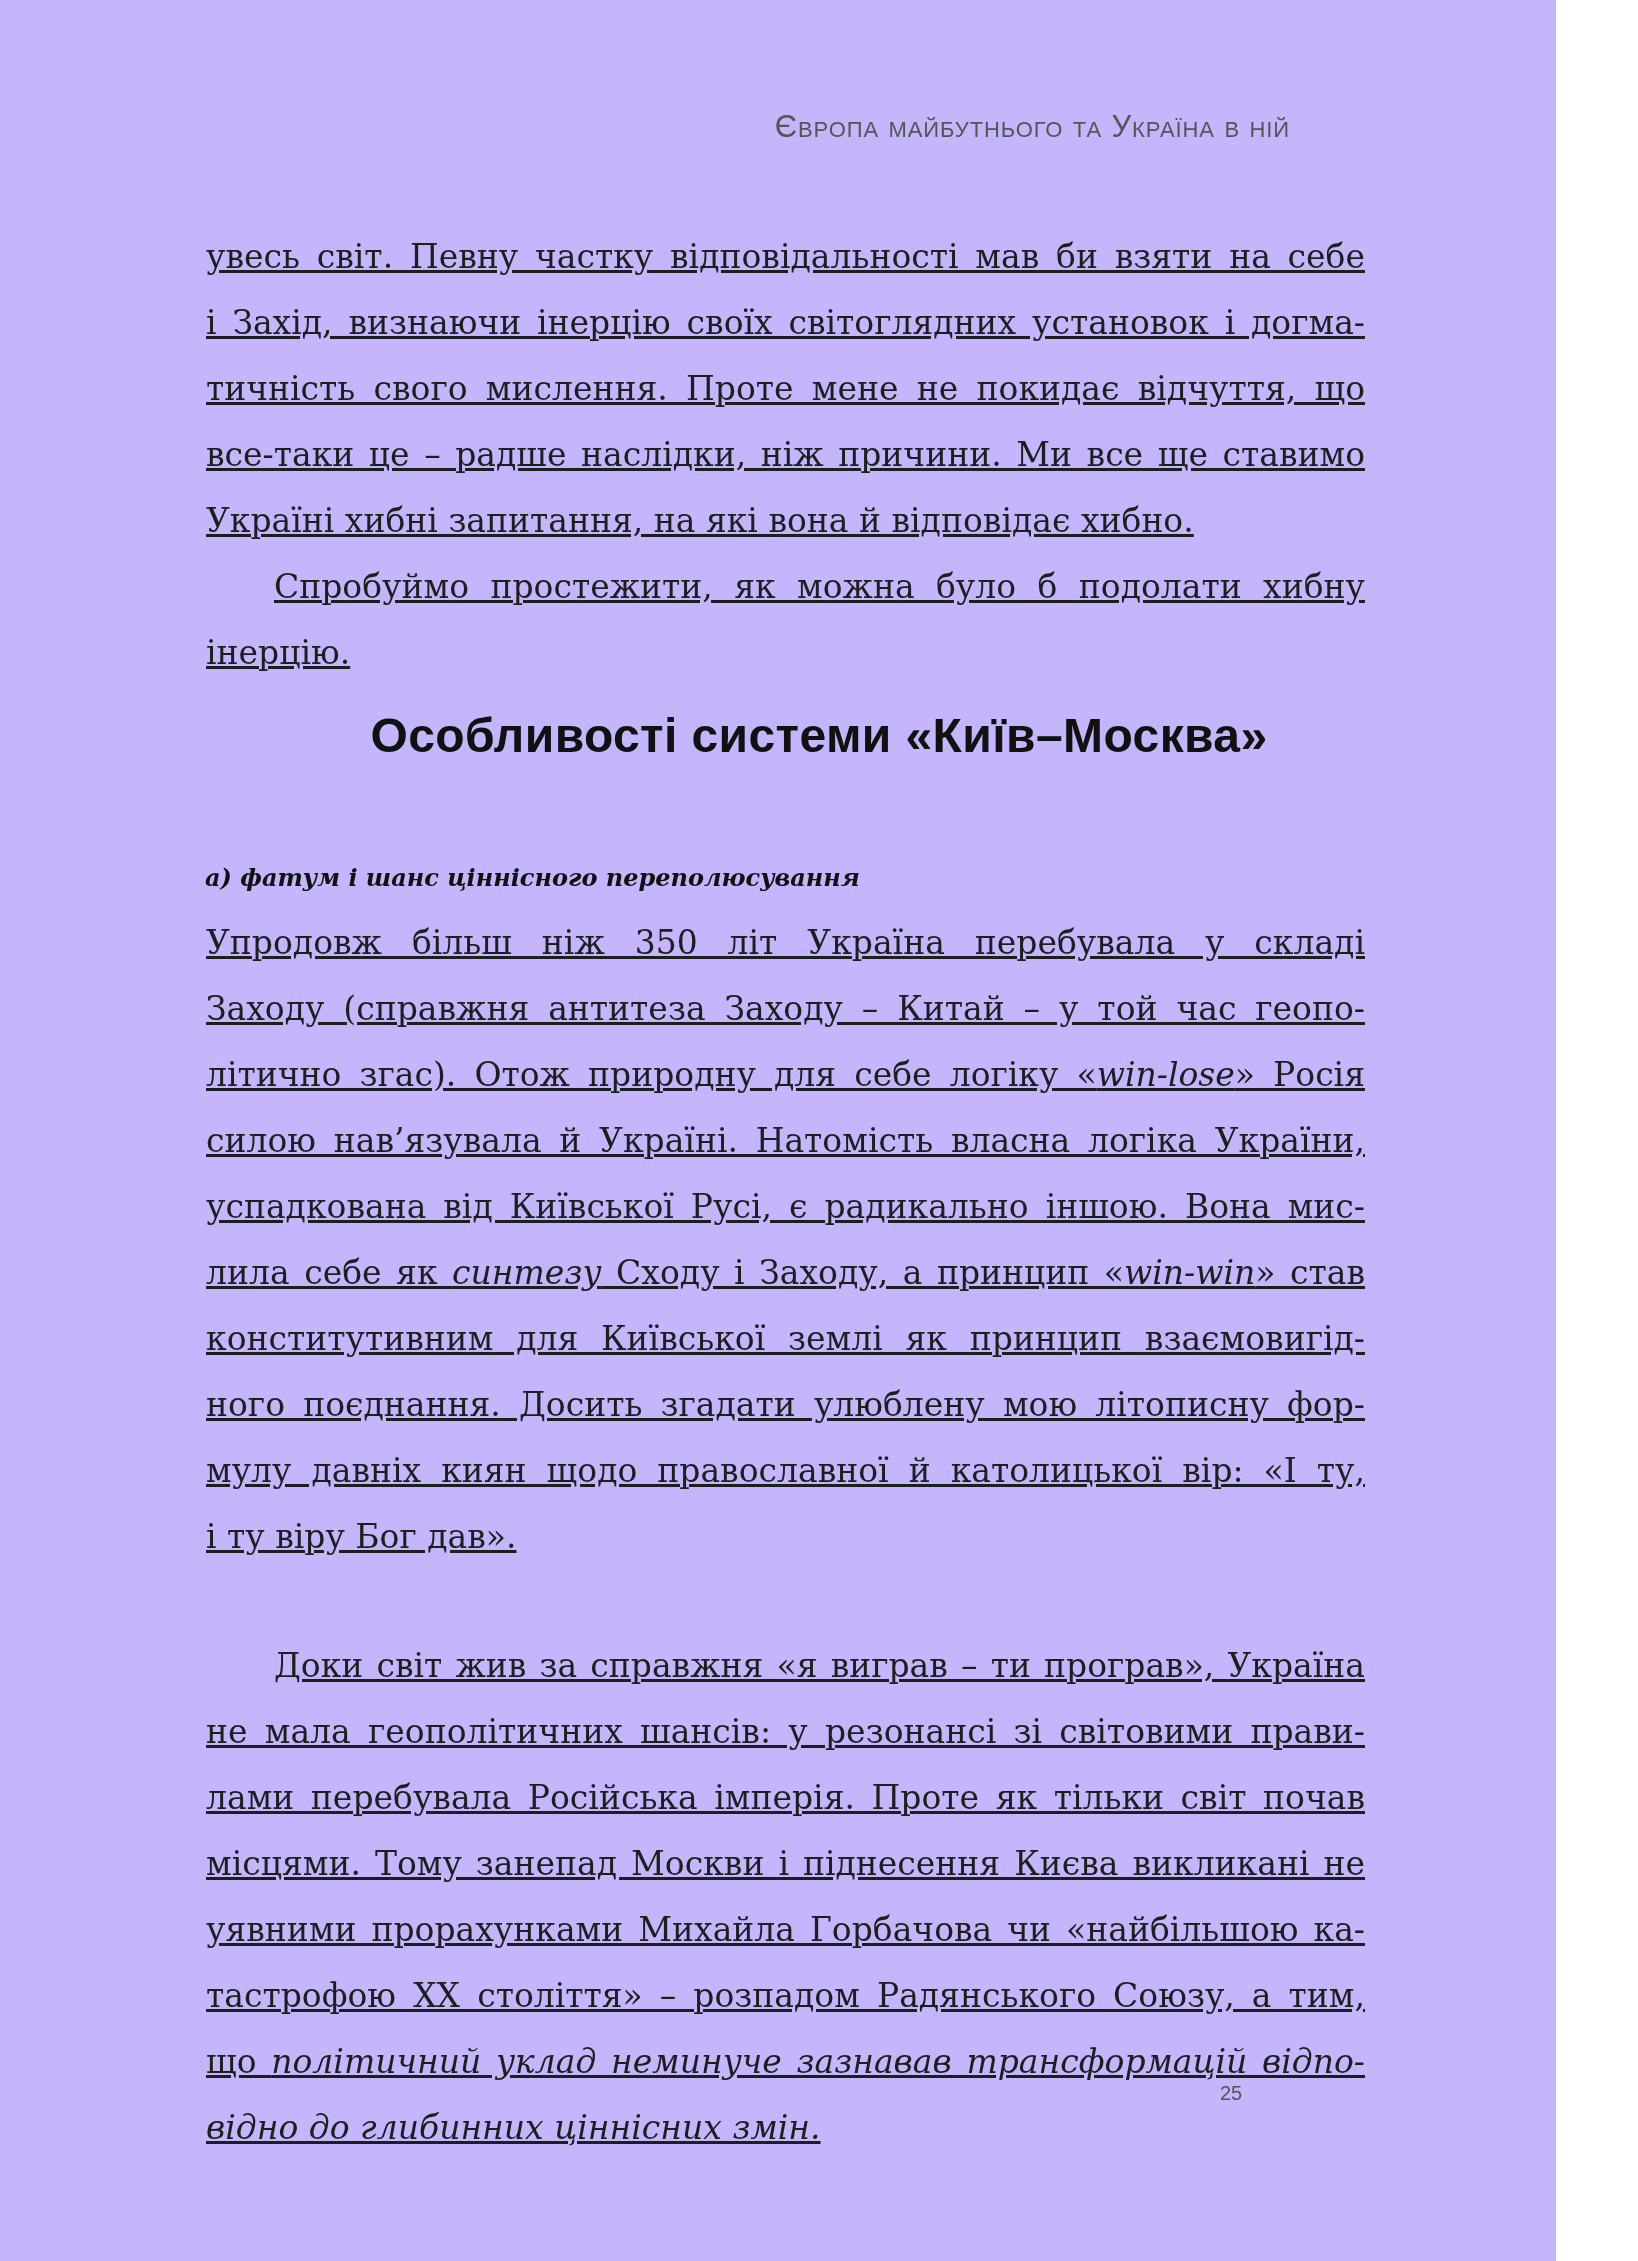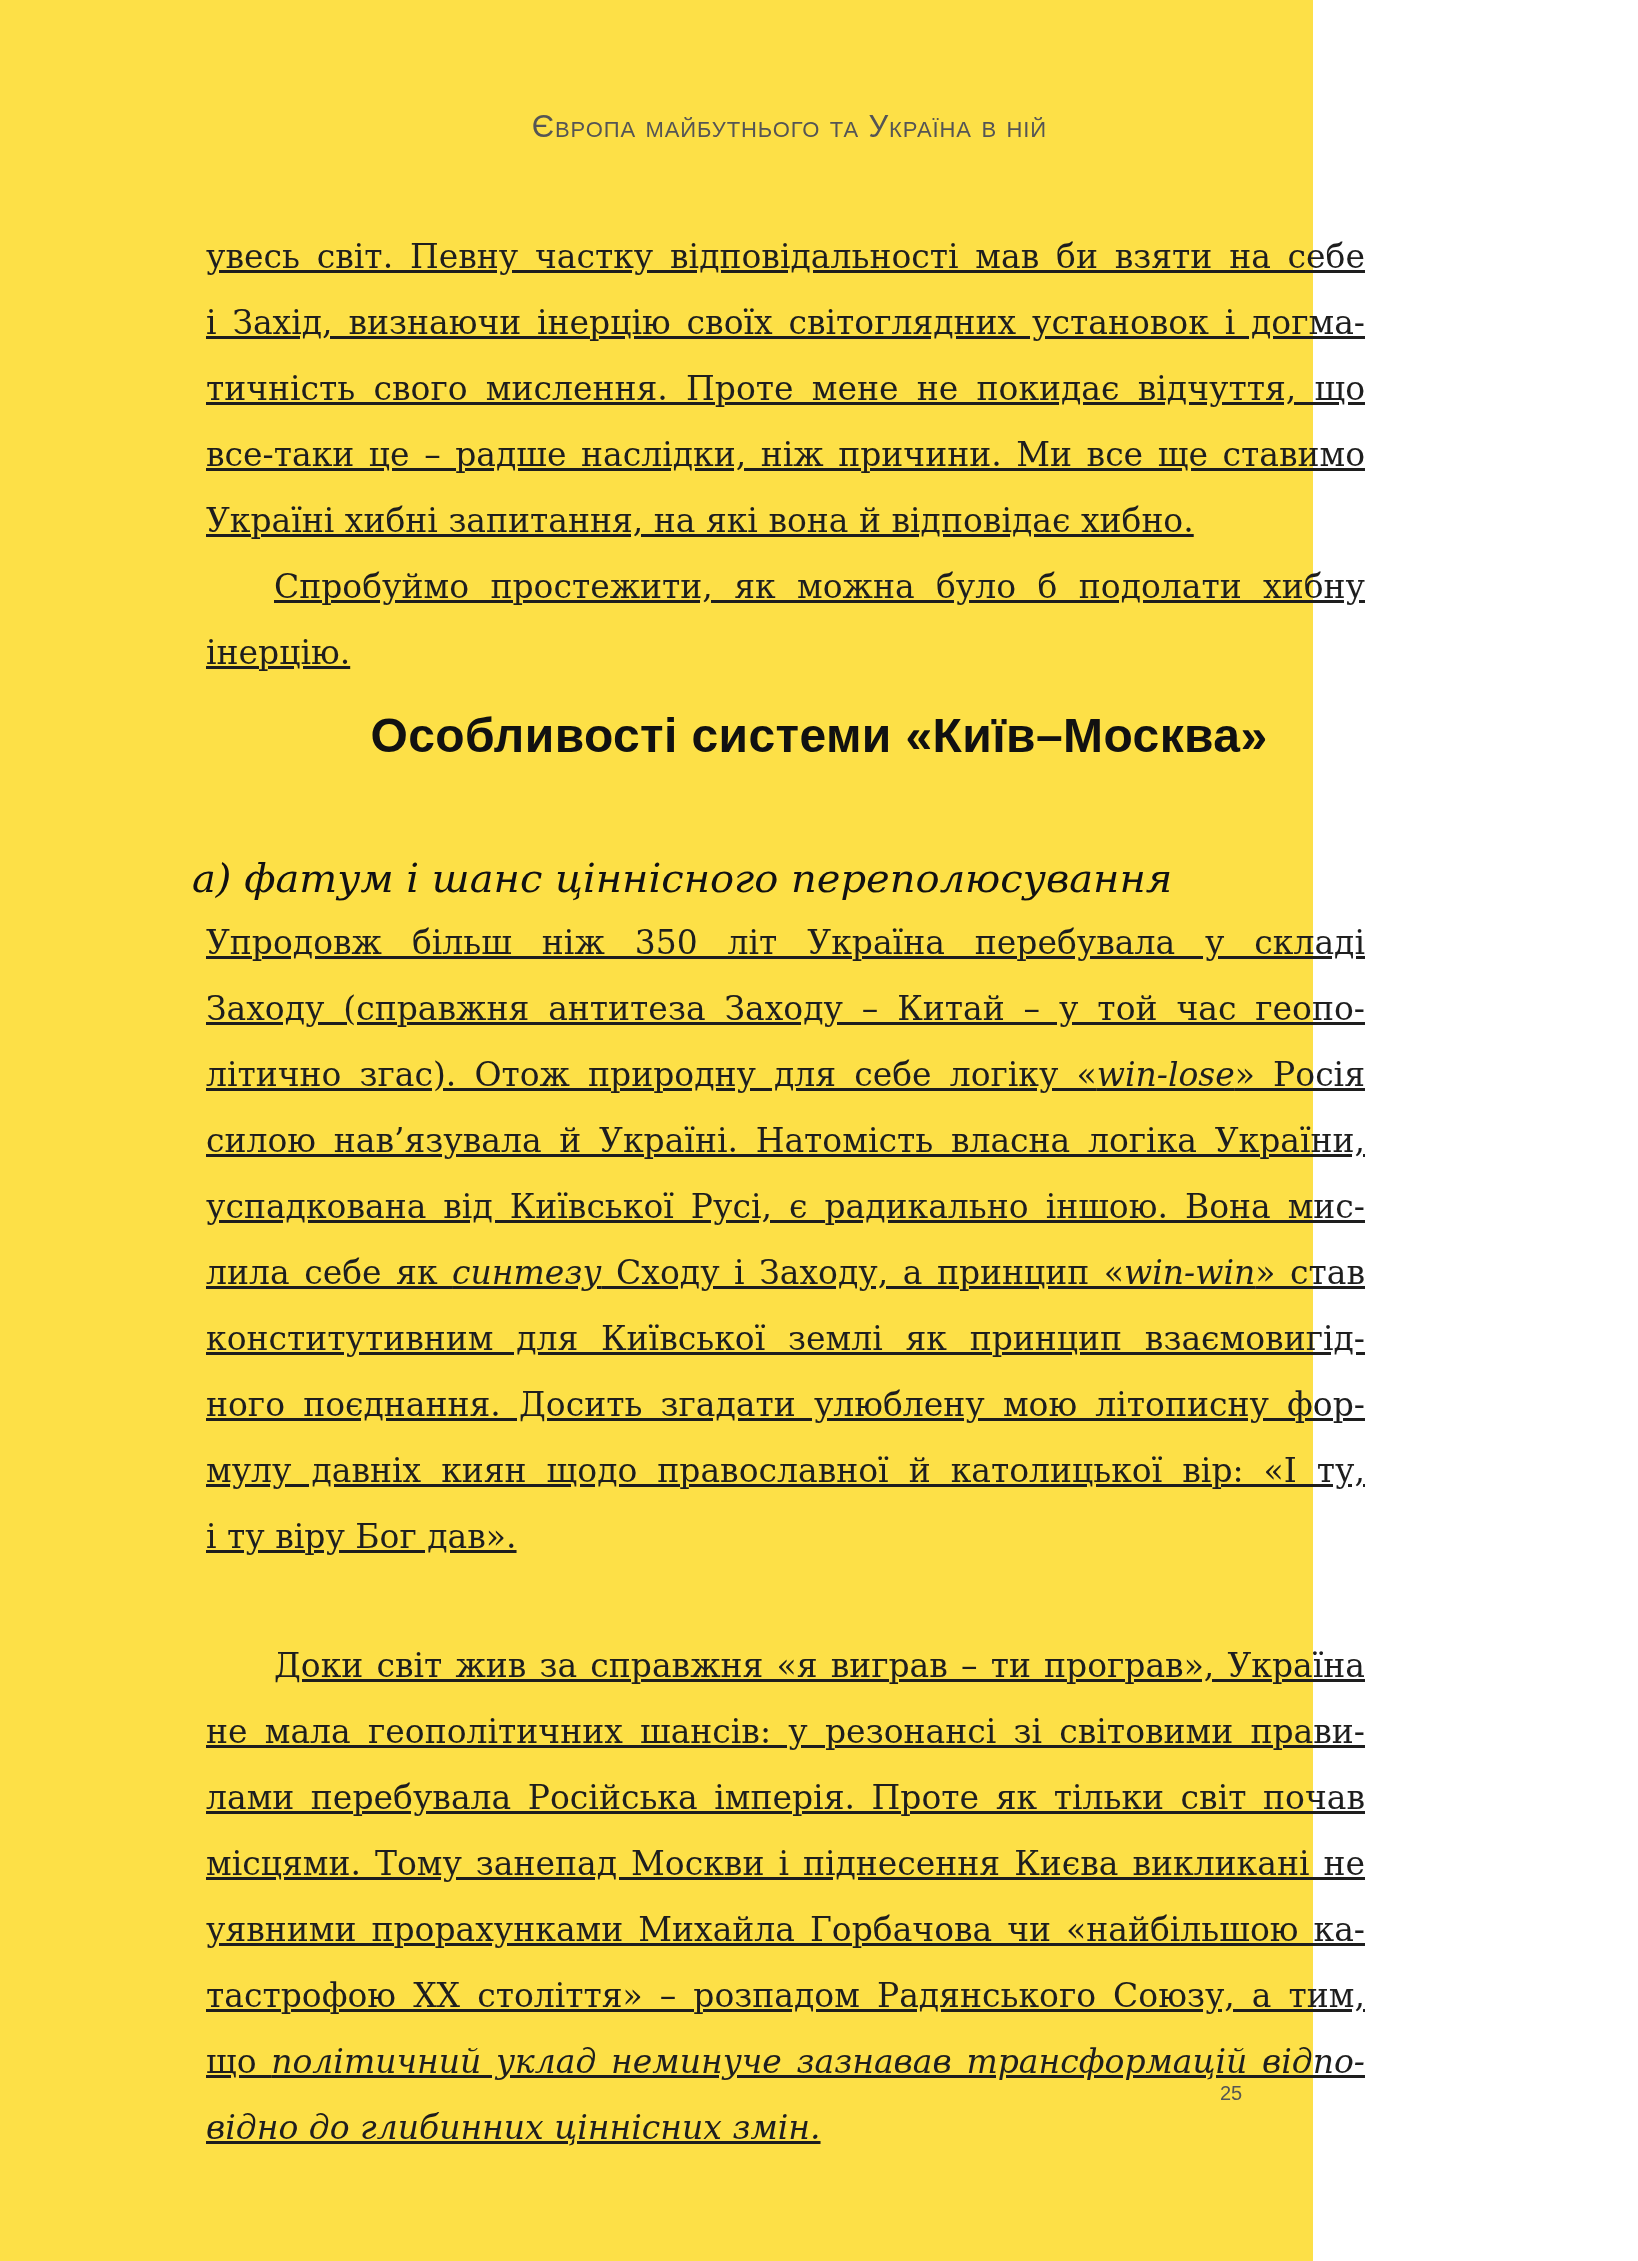--- a/index.html
+++ b/index.html
@@ -1,17 +1,17 @@
 <!DOCTYPE html>
 <html style="font-size:13.7px"><head>
 <meta charset="utf-8">
 <style>
   html, body { margin: 0; padding: 0; background: #ffffff; }
   body { width: 1638px; height: 2261px; position: relative; overflow: hidden; }
-  .page { position: absolute; left: 0; top: 0; width: 1313px; height: 2261px; background: #fde047; }
+  .page { position: absolute; left: 0; top: 0; width: 1556px; height: 2261px; background: #c4b5fd; }
 
   .running-head {
     position: absolute; right: 266px; top: 109px;
     font-family: "Liberation Sans", sans-serif;
     font-size: 31px; letter-spacing: 0.9px; color: #555555;
     font-variant: small-caps;
   }
 
   .text-block {
     position: absolute; left: 206px; width: 1159px;
@@ -25,23 +25,23 @@
   .line.last { text-align-last: left; }
   .line.indent { padding-left: 68px; }
   .em { font-style: italic; }
 
   .section-title {
     position: absolute; left: 0; top: 708px; width: 1638px; text-align: center;
     font-family: "Liberation Sans", sans-serif; font-weight: bold;
     font-size: 48px; color: #111111; letter-spacing: 0.4px;
   }
   .sub-title {
-    position: absolute; left: 192px; top: 845px;
-    font-family: "DejaVu Serif", serif; font-style: italic; font-weight: normal;
-    font-size: 40px; color: #111111; line-height: 66px;
+    position: absolute; left: 205px; top: 845px;
+    font-family: "DejaVu Serif", serif; font-style: italic; font-weight: bold;
+    font-size: 24px; color: #111111; line-height: 66px;
   }
 
   .page-number {
     position: absolute; left: 1220px; top: 2082px;
     font-family: "Liberation Sans", sans-serif; font-size: 20px; color: #555555;
   }
 </style>
 </head>
 <body>
 

